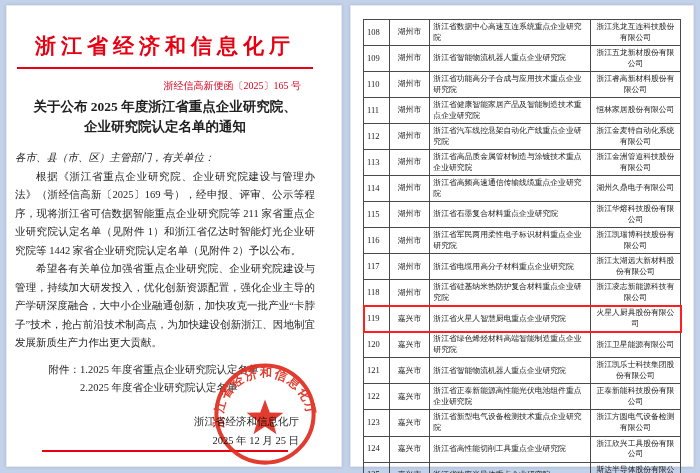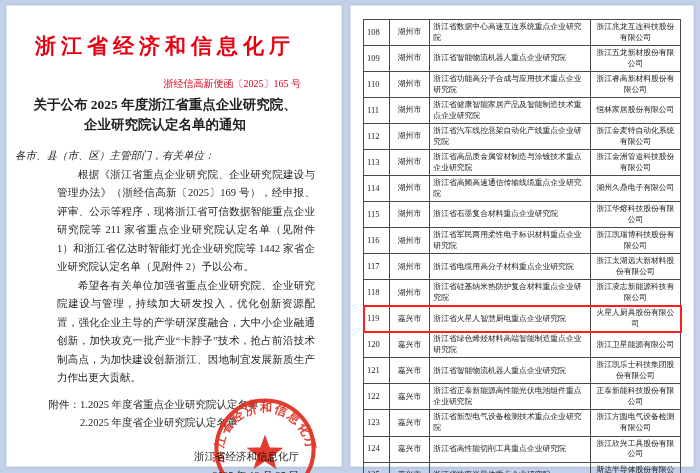--- a/index.html
+++ b/index.html
@@ -45,21 +45,21 @@
     padding-right: 14px;
     margin-bottom: 4px;
   }
   .doc-title {
     font-weight: bold;
     font-size: 13.5px;
     text-align: center;
     line-height: 20px;
     margin-bottom: 12px;
   }
-  .body-text { font-size: 10.5px; line-height: 18.5px; text-align: justify; margin-left: 42px; }
+  .body-text { font-size: 10.5px; line-height: 18.5px; text-align: justify; }
   .salutation { font-size: 10.5px; line-height: 18.5px; font-style: italic; }
   .para { text-indent: 2em; }
   .attachments {
     font-size: 10.5px; line-height: 18.5px;
     margin-top: 8px;
     display: flex;
     padding-left: 3.2em;
   }
   .attach-lines { display: flex; flex-direction: column; }
   .signature {

